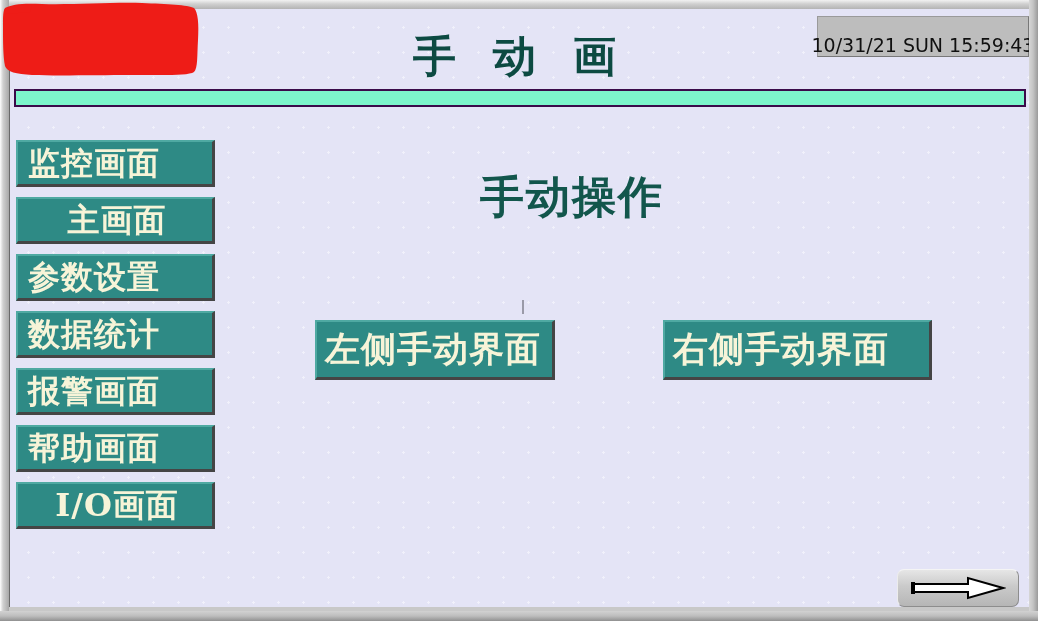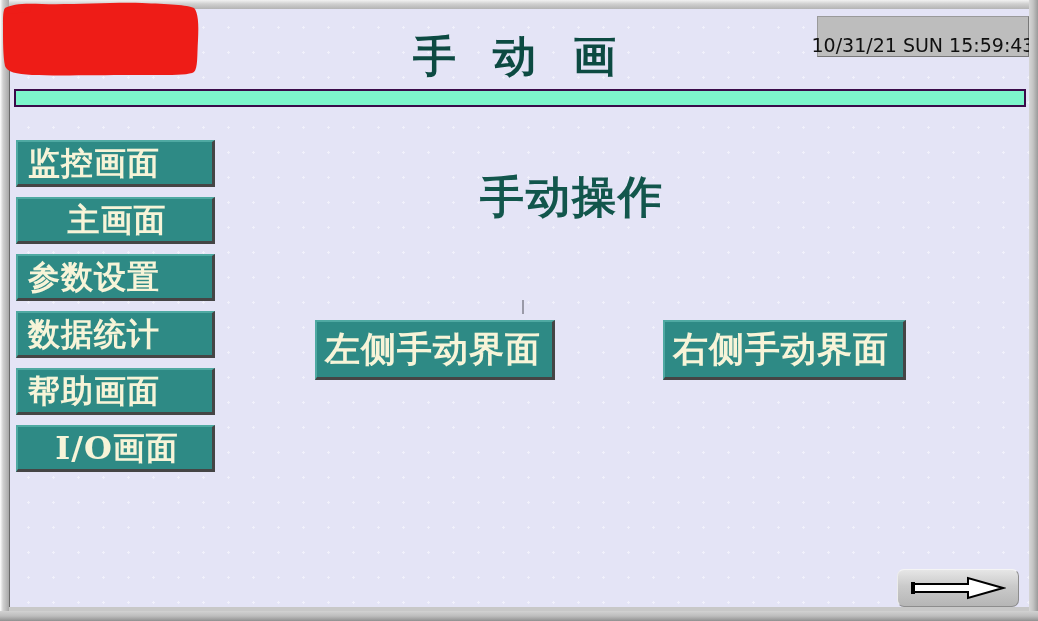--- a/index.html
+++ b/index.html
@@ -197,21 +197,21 @@
     top: 2px;
     font-family: "DejaVu Serif", "Liberation Serif", serif;
     font-size: 35px;
     font-weight: bold;
     color: #f7f4d8;
     white-space: nowrap;
     line-height: 50px;
     letter-spacing: 1px;
   }
   #btn-manual-left  { left: 305px; top: 311px; width: 240px; }
-  #btn-manual-right { left: 653px; top: 311px; width: 243px; }
+  #btn-manual-right { left: 653px; top: 311px; width: 269px; }
 
   
   #tick-mark {
     position: absolute;
     left: 512px;
     top: 291px;
     width: 2px;
     height: 14px;
     background: #9a9aa8;
   }
@@ -278,20 +278,23 @@
       </div>
 
       <div class="nav-btn clip">
         <span class="nav-btn-label">参数设置</span>
       </div>
 
       <div class="nav-btn clip">
         <span class="nav-btn-label">数据统计</span>
       </div>
 
+      <div class="nav-btn clip">
+        <span class="nav-btn-label">报警画面</span>
+      </div>
 
       <div class="nav-btn clip">
         <span class="nav-btn-label">帮助画面</span>
       </div>
 
       <div class="nav-btn">
         <span class="nav-btn-label">I/O画面</span>
       </div>
 
     </div>

